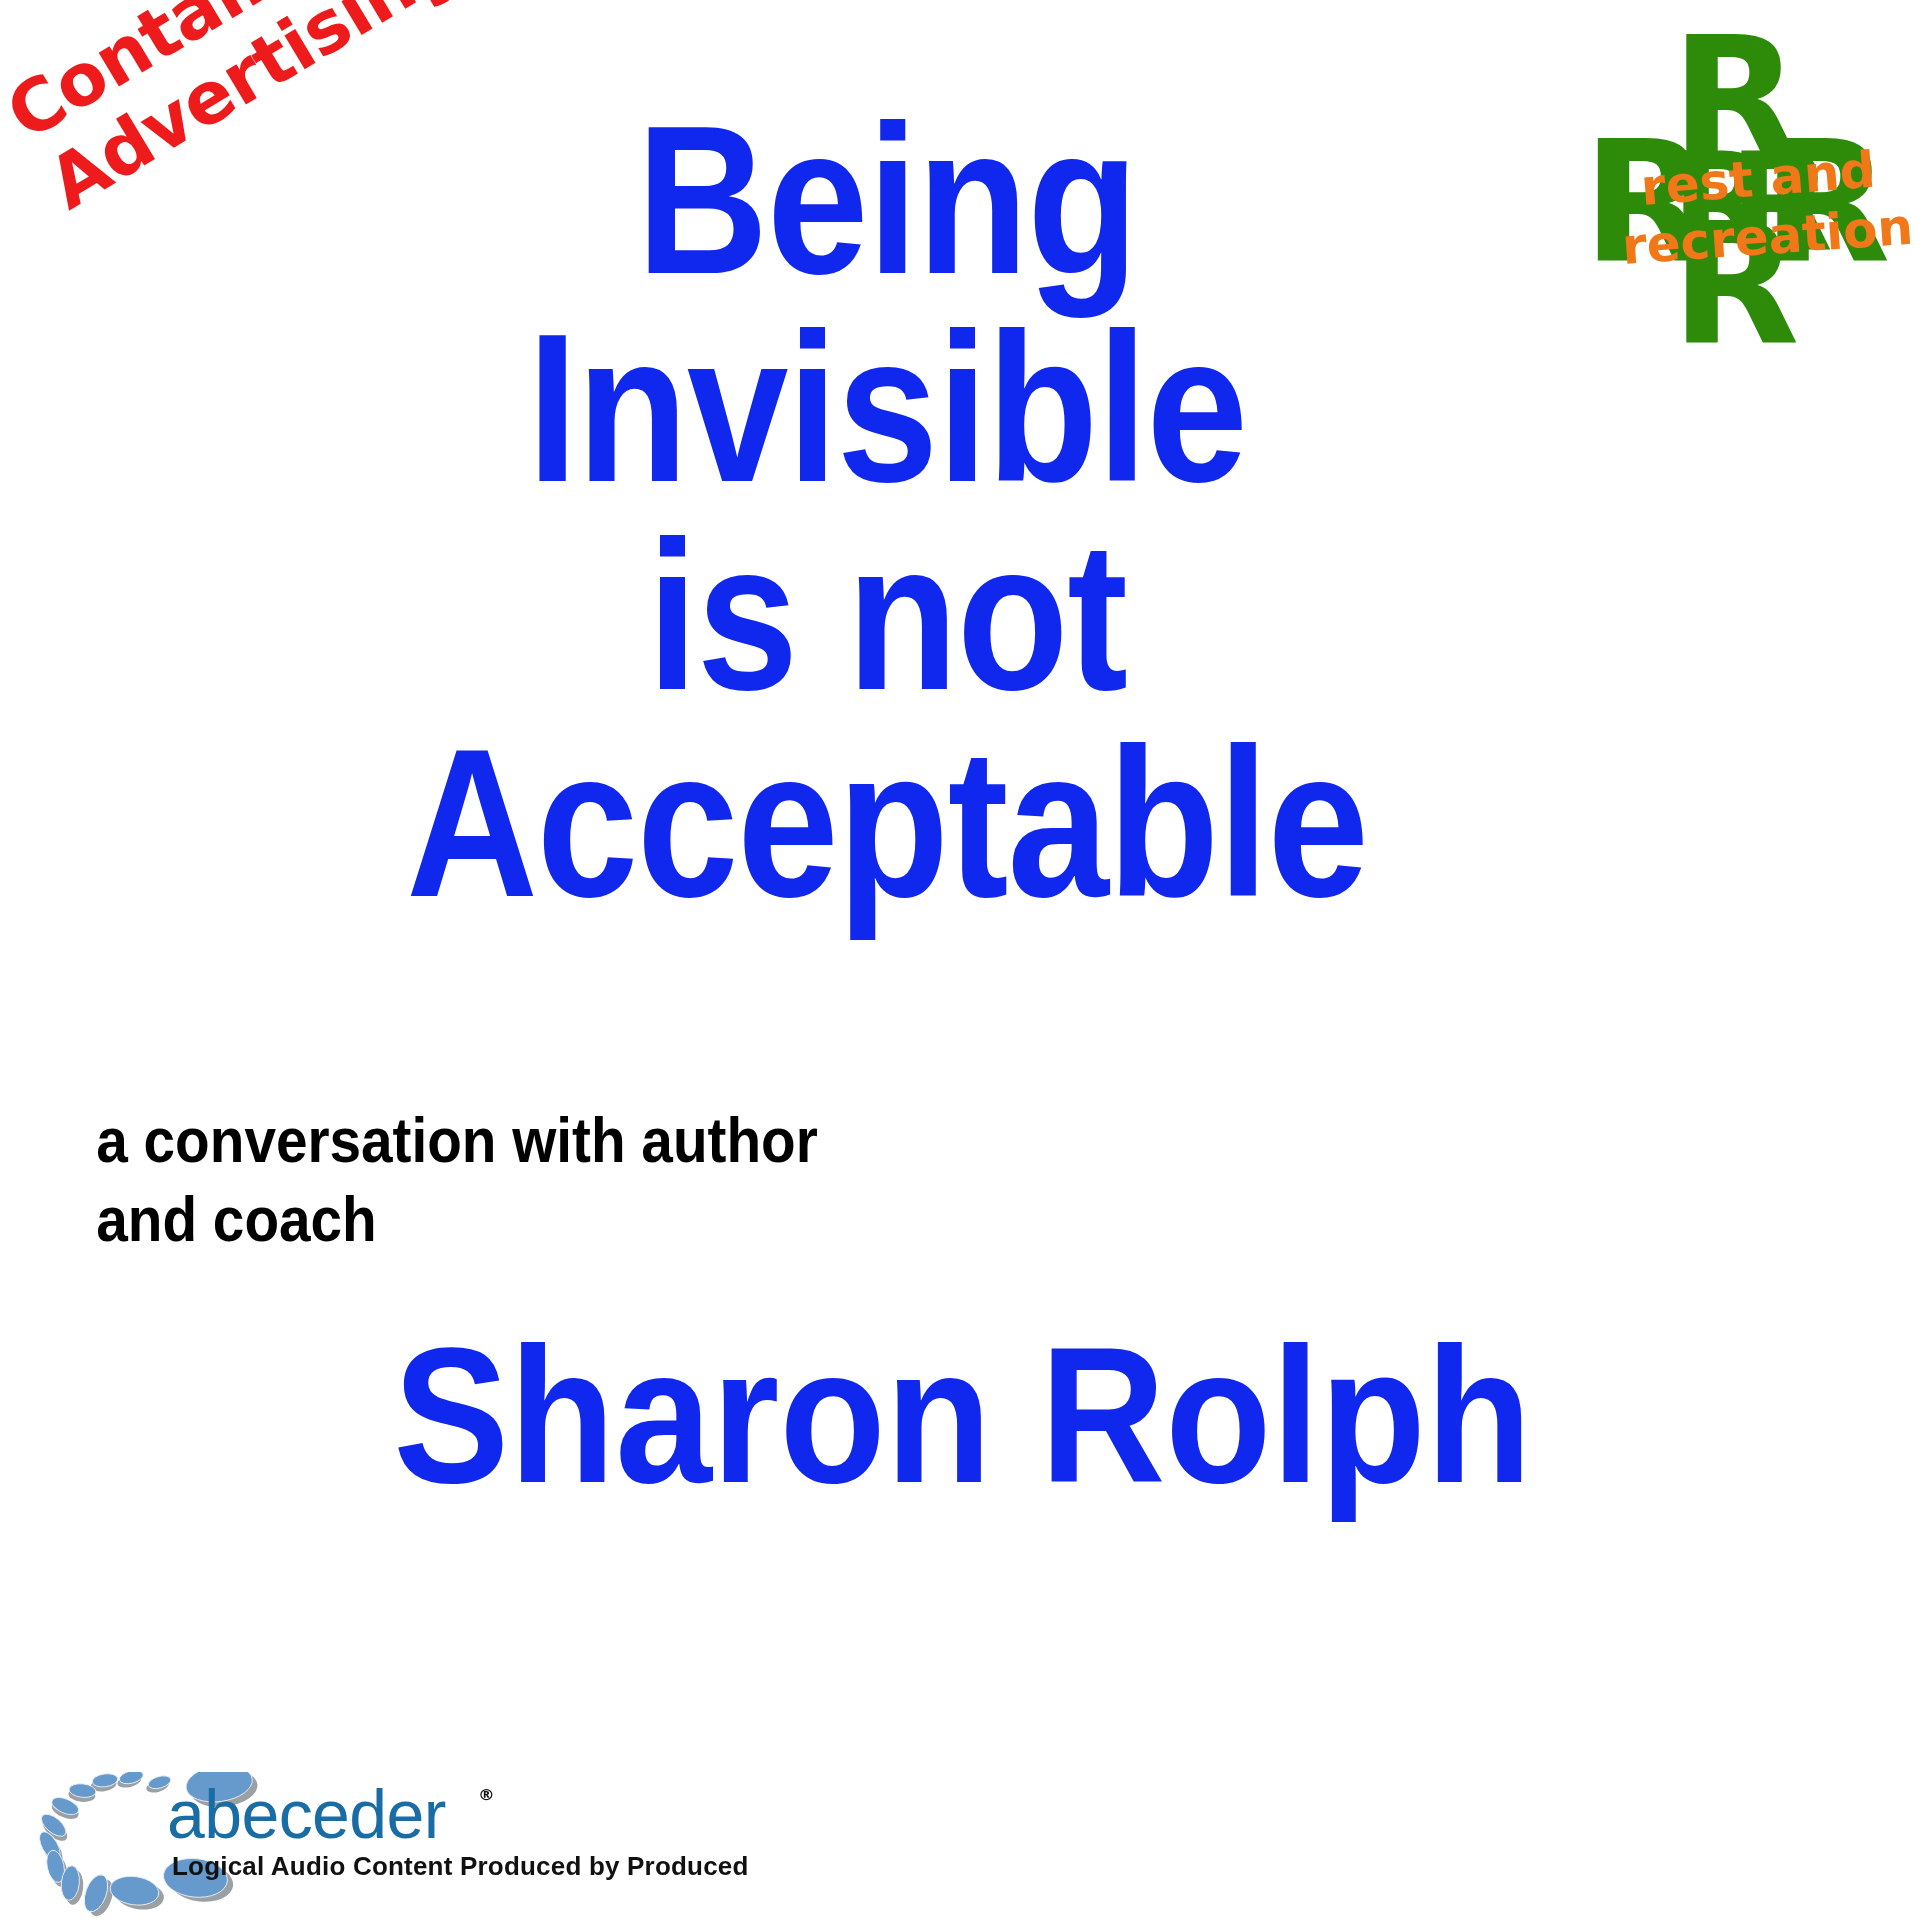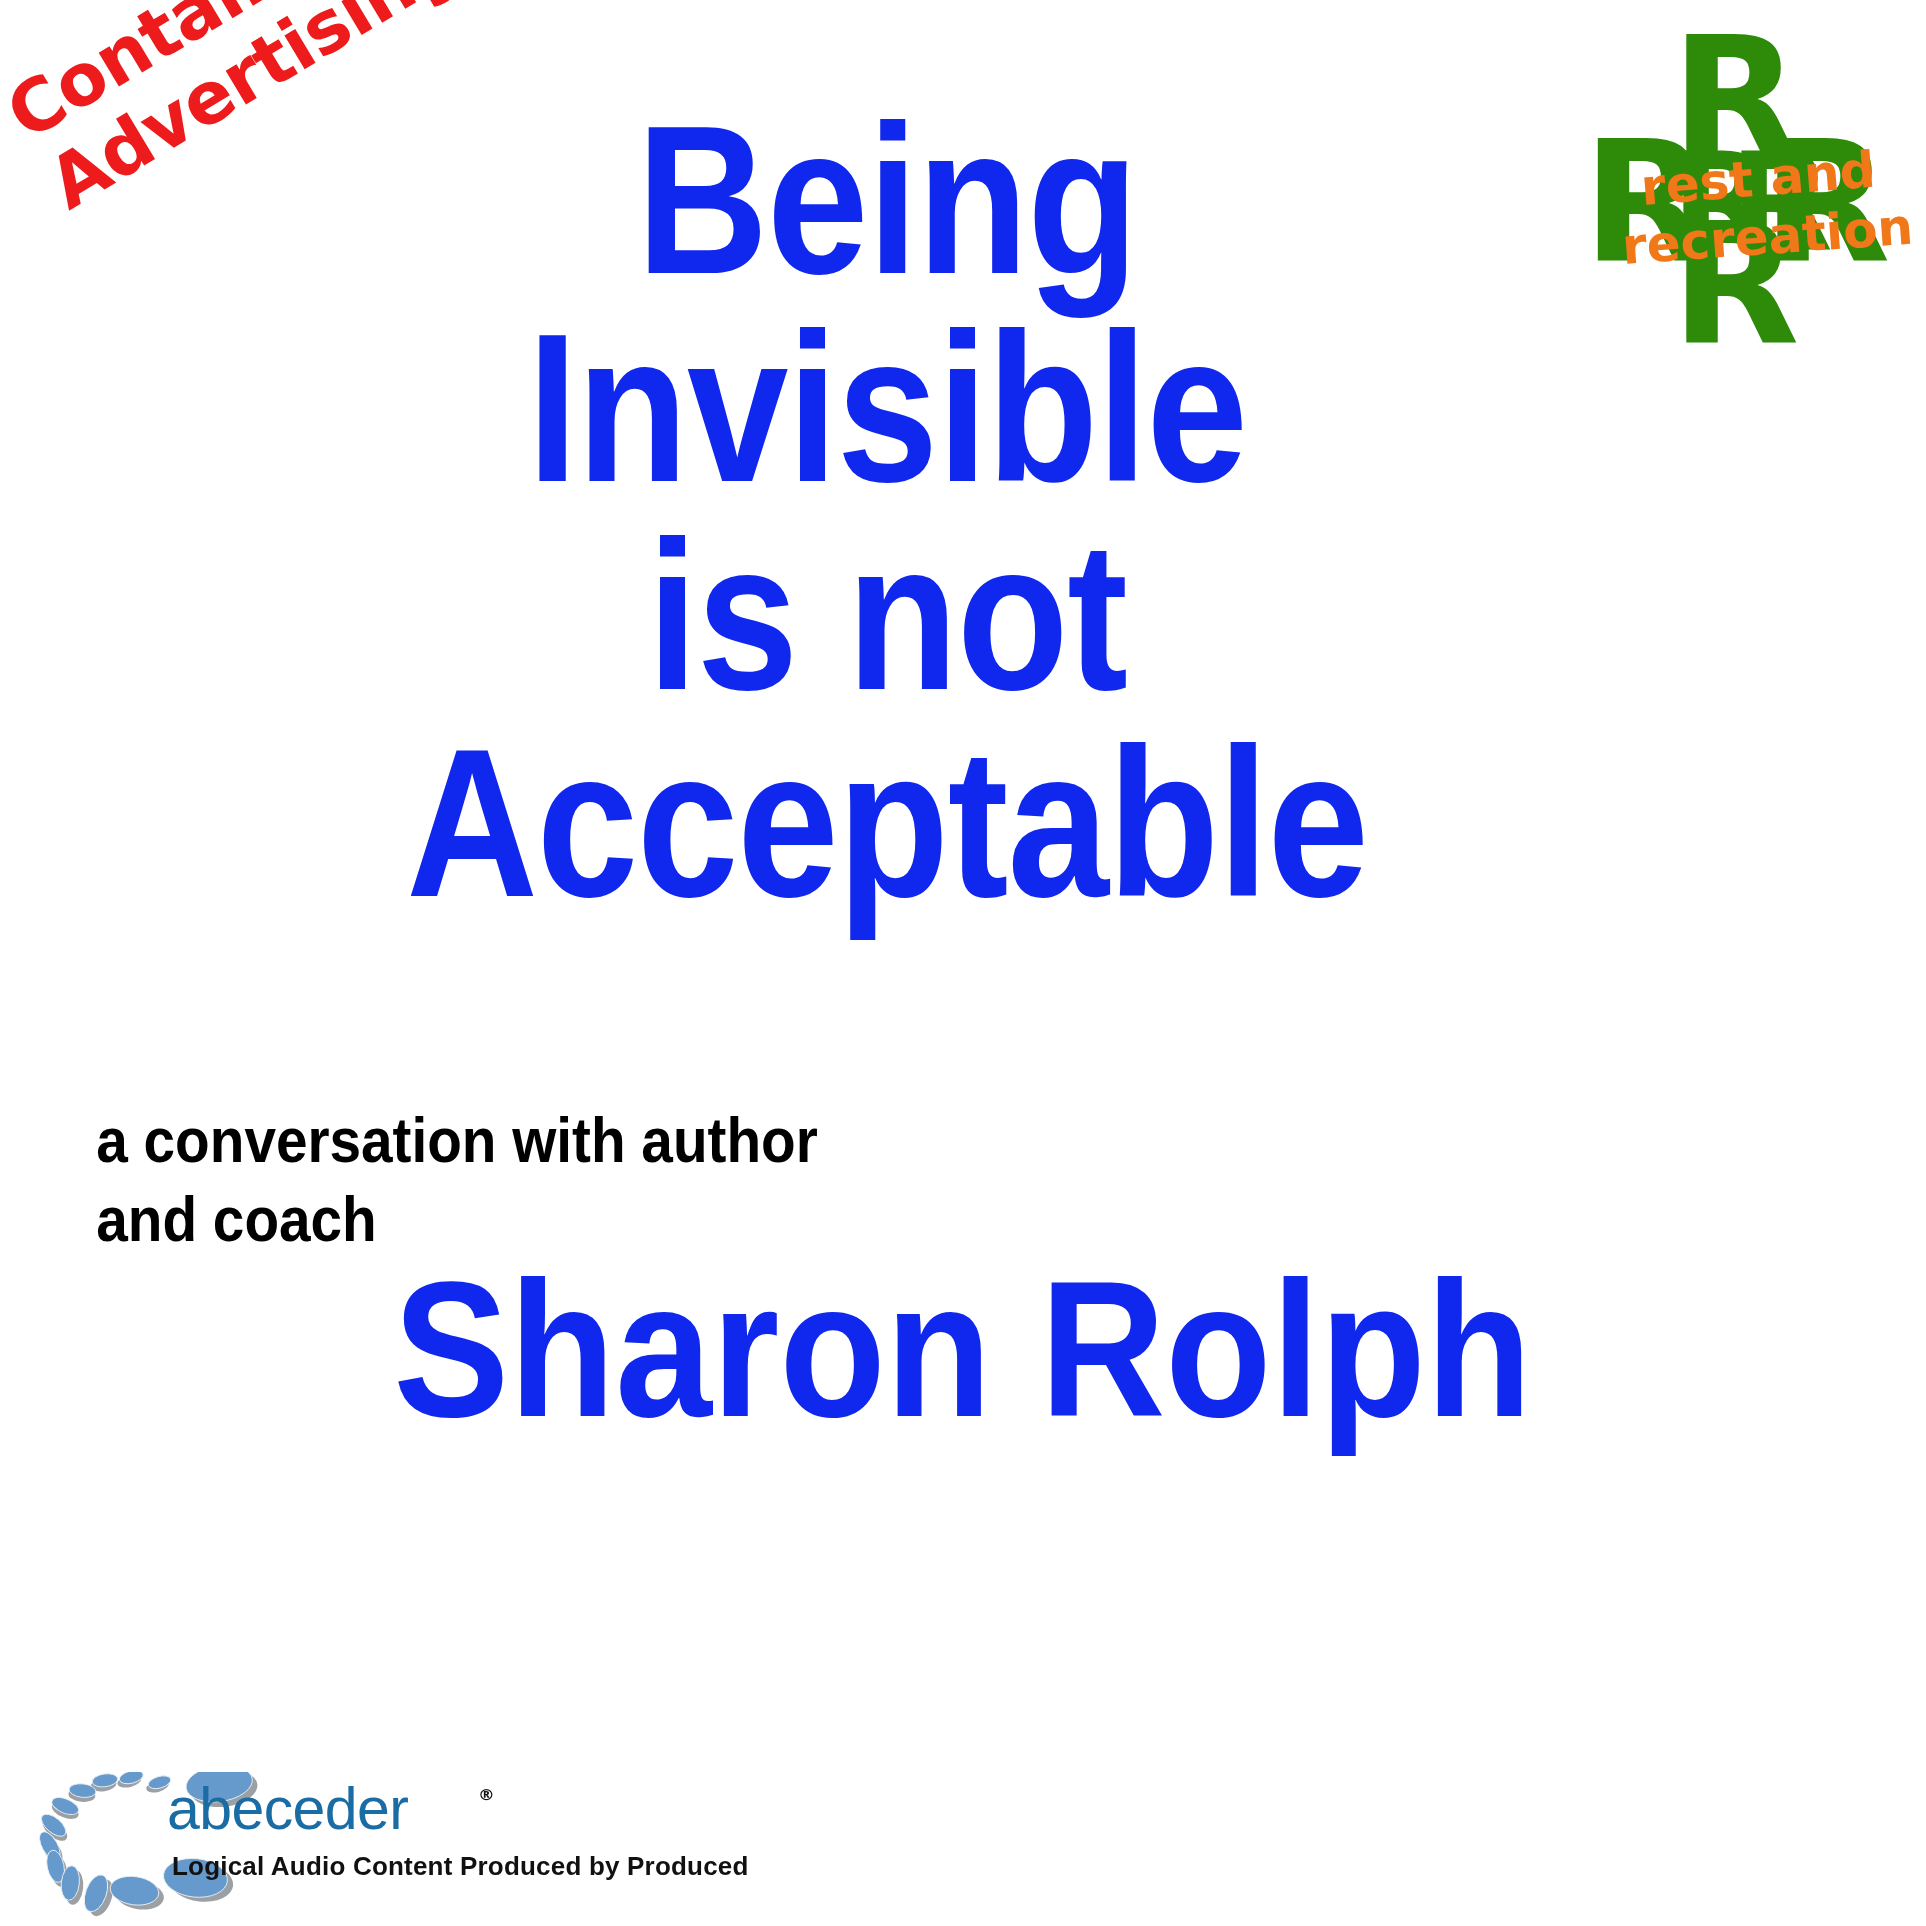--- a/index.html
+++ b/index.html
@@ -126,21 +126,21 @@
   }
   #subtitle-block .sub-line {
     display: block;
     transform: scaleX(0.90);
   }
 
   
   #author-name {
     position: absolute;
     left: 0;
-    top: 1253px;
+    top: 1319px;
     width: 1926px;
     text-align: center;
     color: #1027EE;
     font-family: "Liberation Sans Narrow", "Liberation Sans", sans-serif;
     font-weight: bold;
     font-size: 193px;
     line-height: 1;
     letter-spacing: 0px;
   }
   #author-name span { display: inline-block; transform: scaleX(0.90); }
@@ -159,21 +159,21 @@
     top: 0;
     width: 270px;
     height: 154px;
   }
   #abeceder-wordmark {
     position: absolute;
     left: 138px;
     top: 7.7px;
     font-family: "Liberation Sans", sans-serif;
     font-weight: normal;
-    font-size: 59px;
+    font-size: 68px;
     line-height: 1;
     color: #1A6CA4;
     letter-spacing: -0.6px;
     white-space: nowrap;
   }
   #abeceder-reg {
     position: absolute;
     left: 449px;
     top: 11.6px;
     font-family: "DejaVu Sans", sans-serif;

